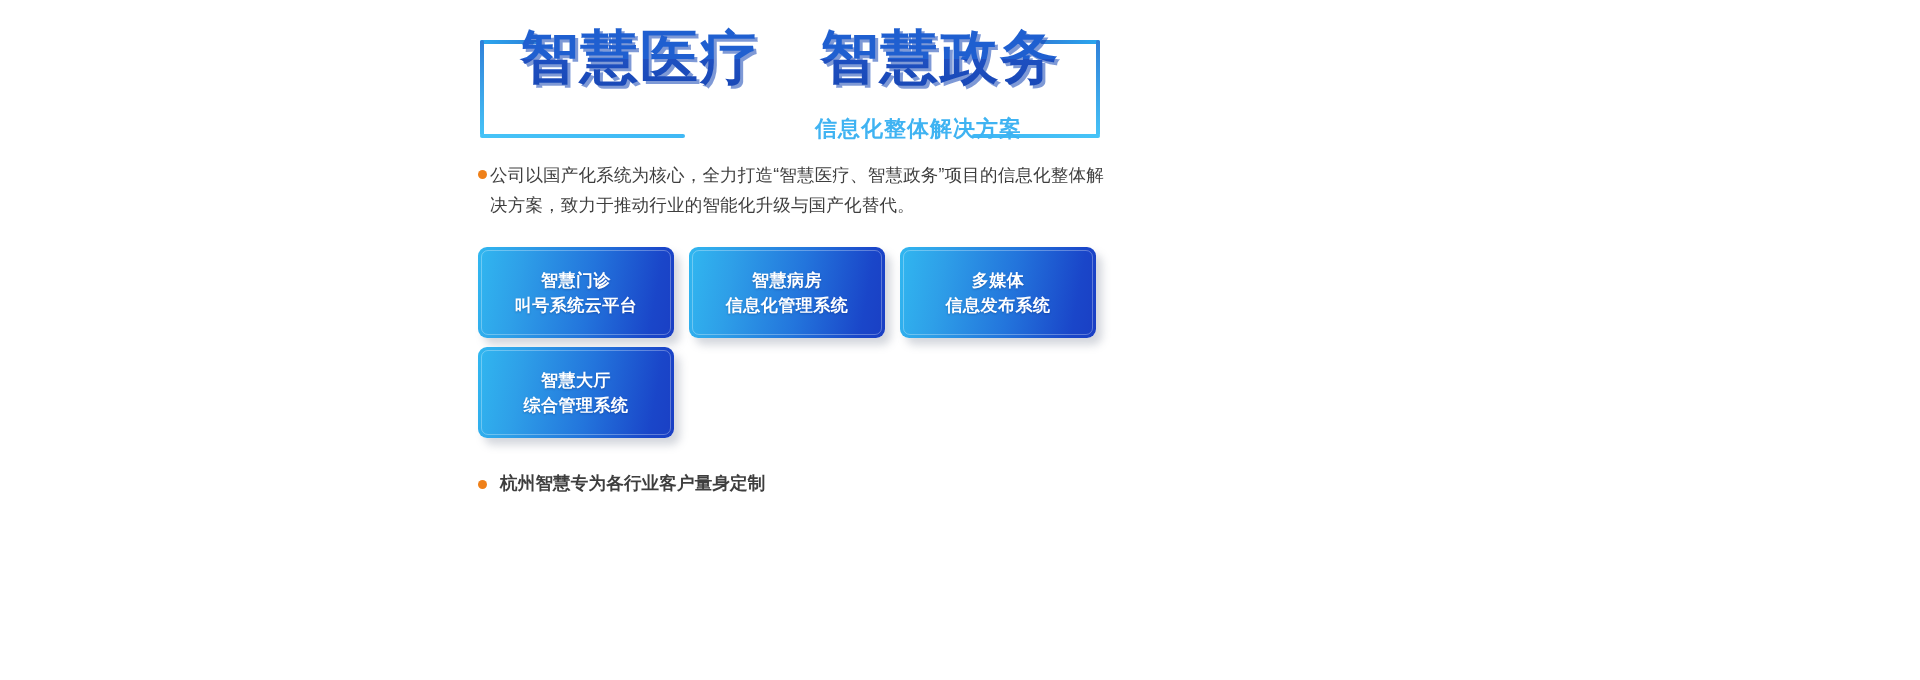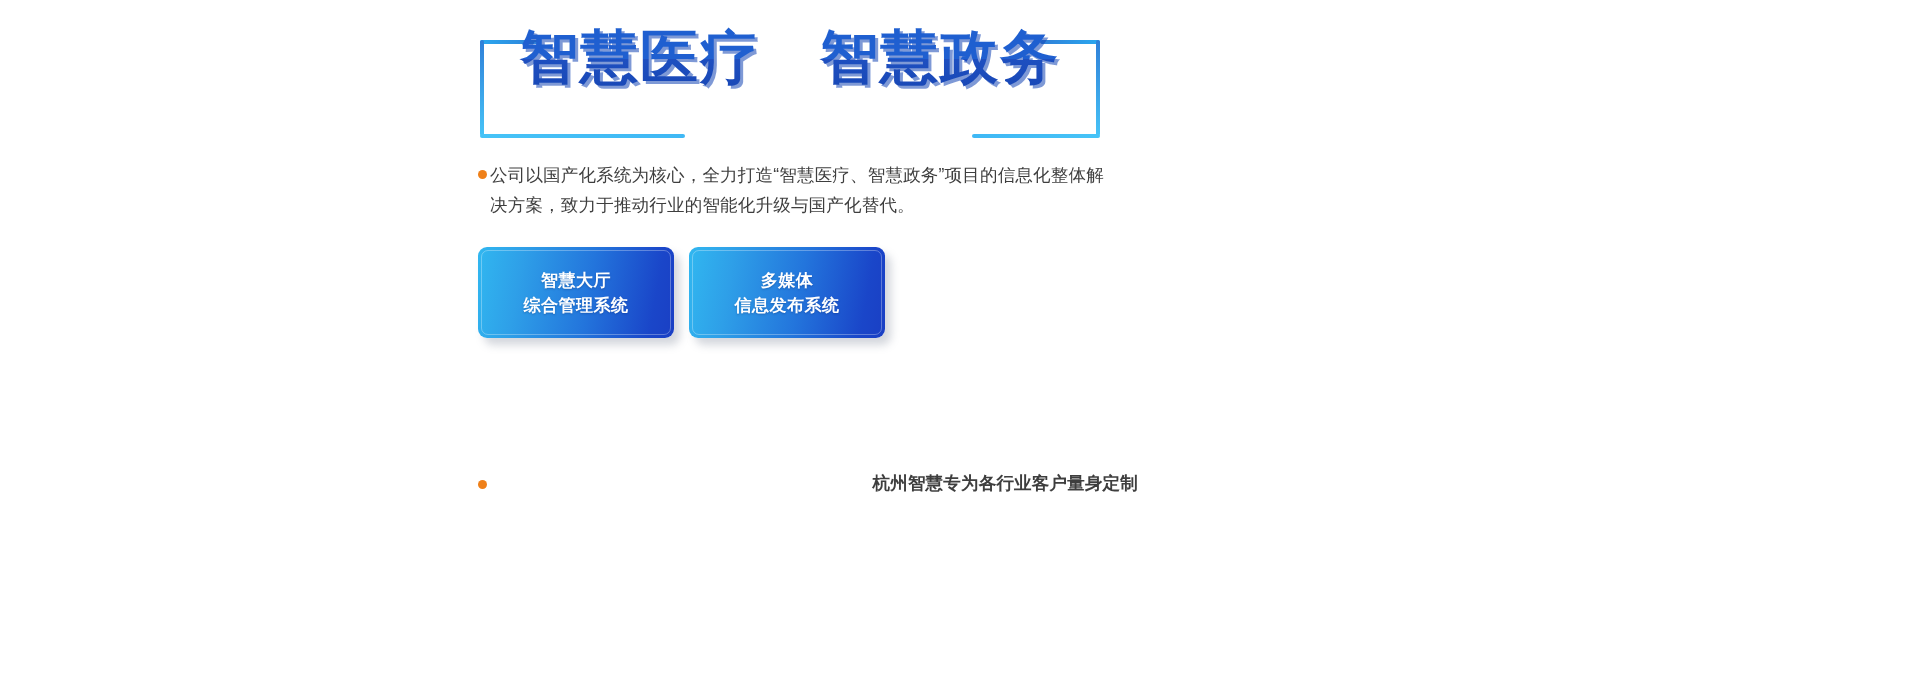--- a/index.html
+++ b/index.html
@@ -151,23 +151,22 @@
 
   
   #bullets {
     position: absolute;
     left: 478px; top: 470px;
     width: 660px;
   }
   .bullet-row {
     display: flex;
     align-items: flex-start;
-    gap: 24px;
+    gap: 13px;
     margin-bottom: 22px;
-    justify-content: space-between;
   }
   .bullet-text {
     font-size: 17.5px;
     line-height: 26px;
     color: #3e3e3e;
     font-weight: 600;
     letter-spacing: 0.2px;
   }
 </style>
 </head>
@@ -178,35 +177,46 @@
   <div id="title-block">
     <span class="bracket bk-top-left"></span>
     <span class="bracket bk-left"></span>
     <span class="bracket bk-bottom-left"></span>
     <span class="bracket bk-top-right"></span>
     <span class="bracket bk-right"></span>
     <span class="bracket bk-bottom-right"></span>
 
     <h1 id="main-title">智慧医疗　智慧政务</h1>
 
+    <div id="subtitle-row">
+      <span id="subtitle">信息化整体解决方案</span>
+    </div>
   </div>
 
   <div id="intro">
     <span class="dot"></span>
     <p id="intro-text">公司以国产化系统为核心，全力打造“智慧医疗、智慧政务”项目的信息化整体解决方案，致力于推动行业的智能化升级与国产化替代。</p>
   </div>
 
   <div id="card-grid">
     <div class="card">
+      <span class="card-label">智慧门诊
+叫号系统云平台</span>
+    </div>
+    <div class="card">
+      <span class="card-label">智慧病房
+信息化管理系统</span>
+    </div>
+    <div class="card">
+      <span class="card-label">多媒体
+信息发布系统</span>
+    </div>
+    <div class="card">
       <span class="card-label">智慧大厅
 综合管理系统</span>
-    </div>
-    <div class="card">
-      <span class="card-label">多媒体
-信息发布系统</span>
     </div>
   </div>
 
   <div id="bullets">
     <div class="bullet-row">
       <span class="dot"></span>
       <span class="bullet-text">杭州智慧专为各行业客户量身定制</span>
     </div>
   </div>
 

